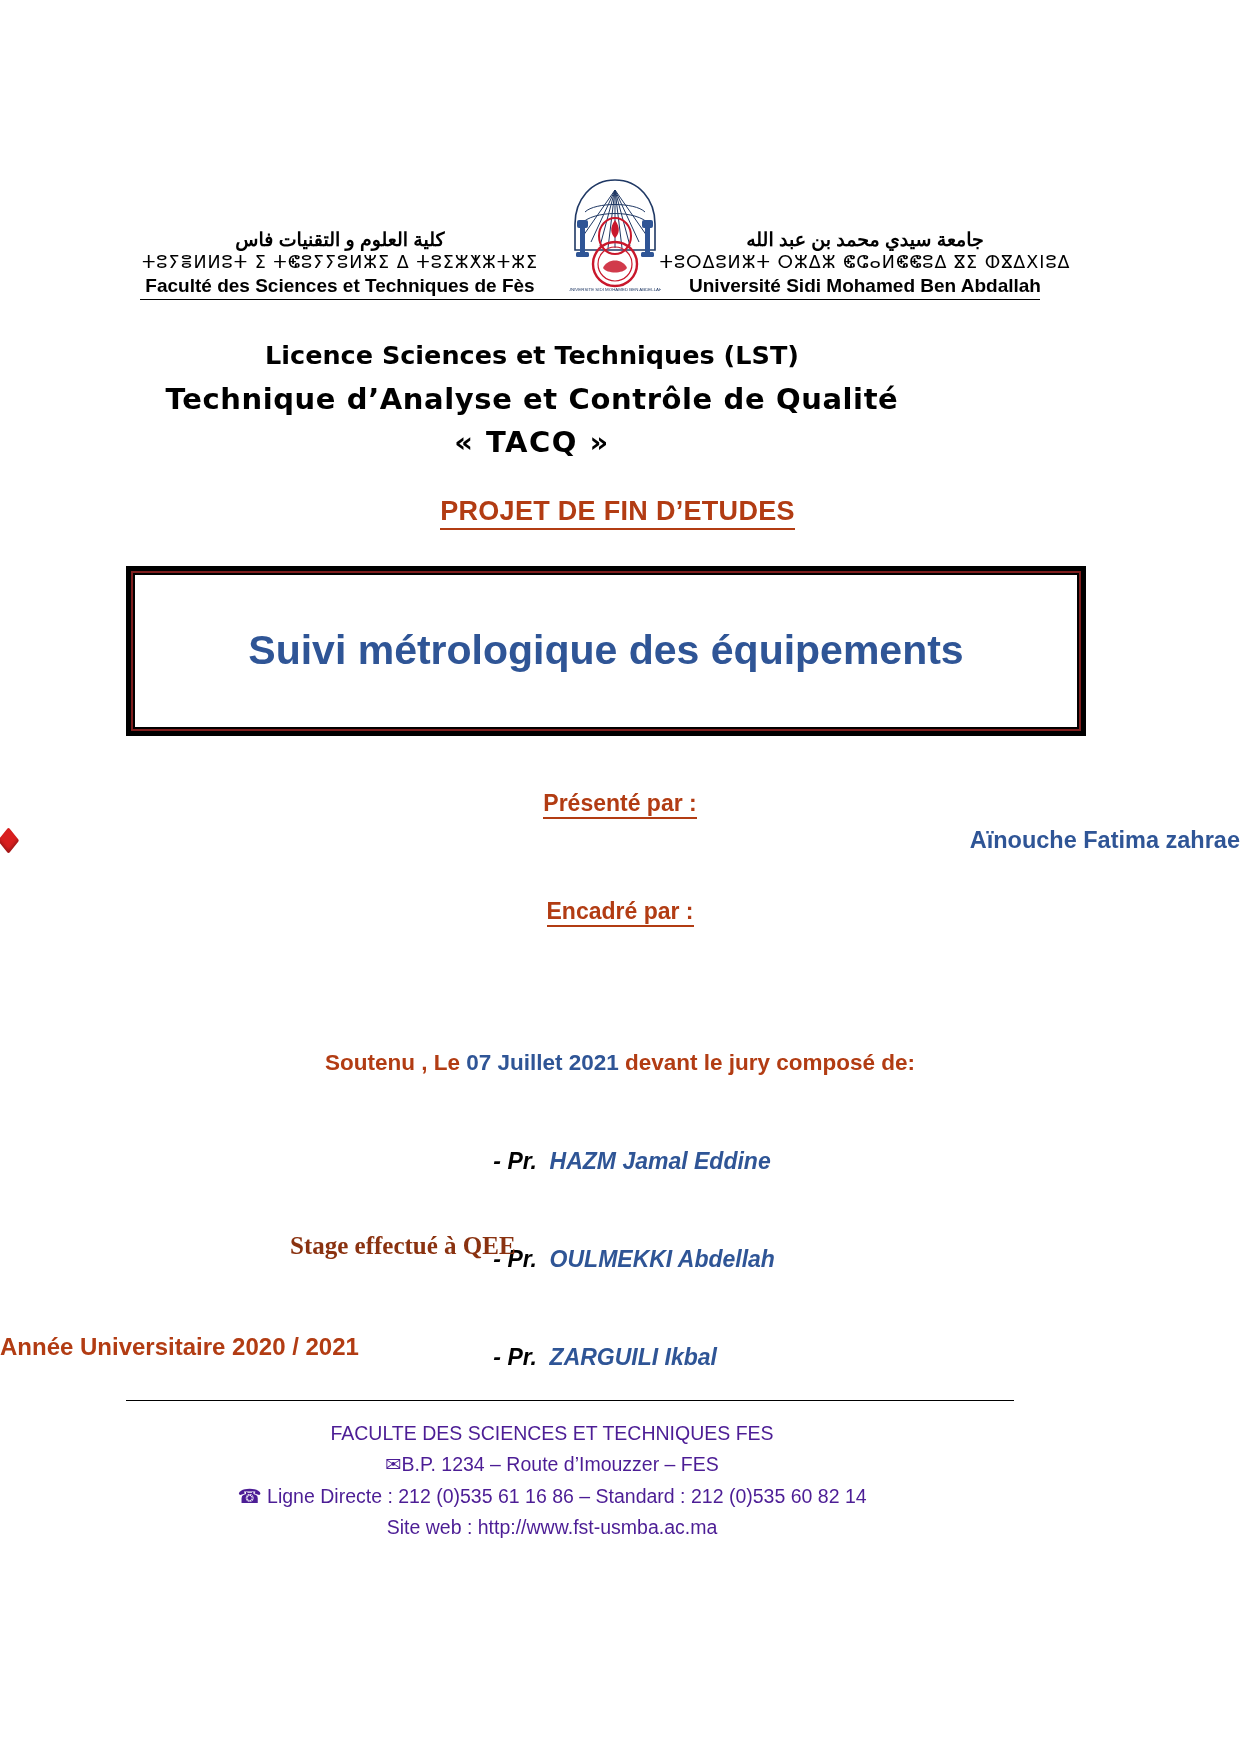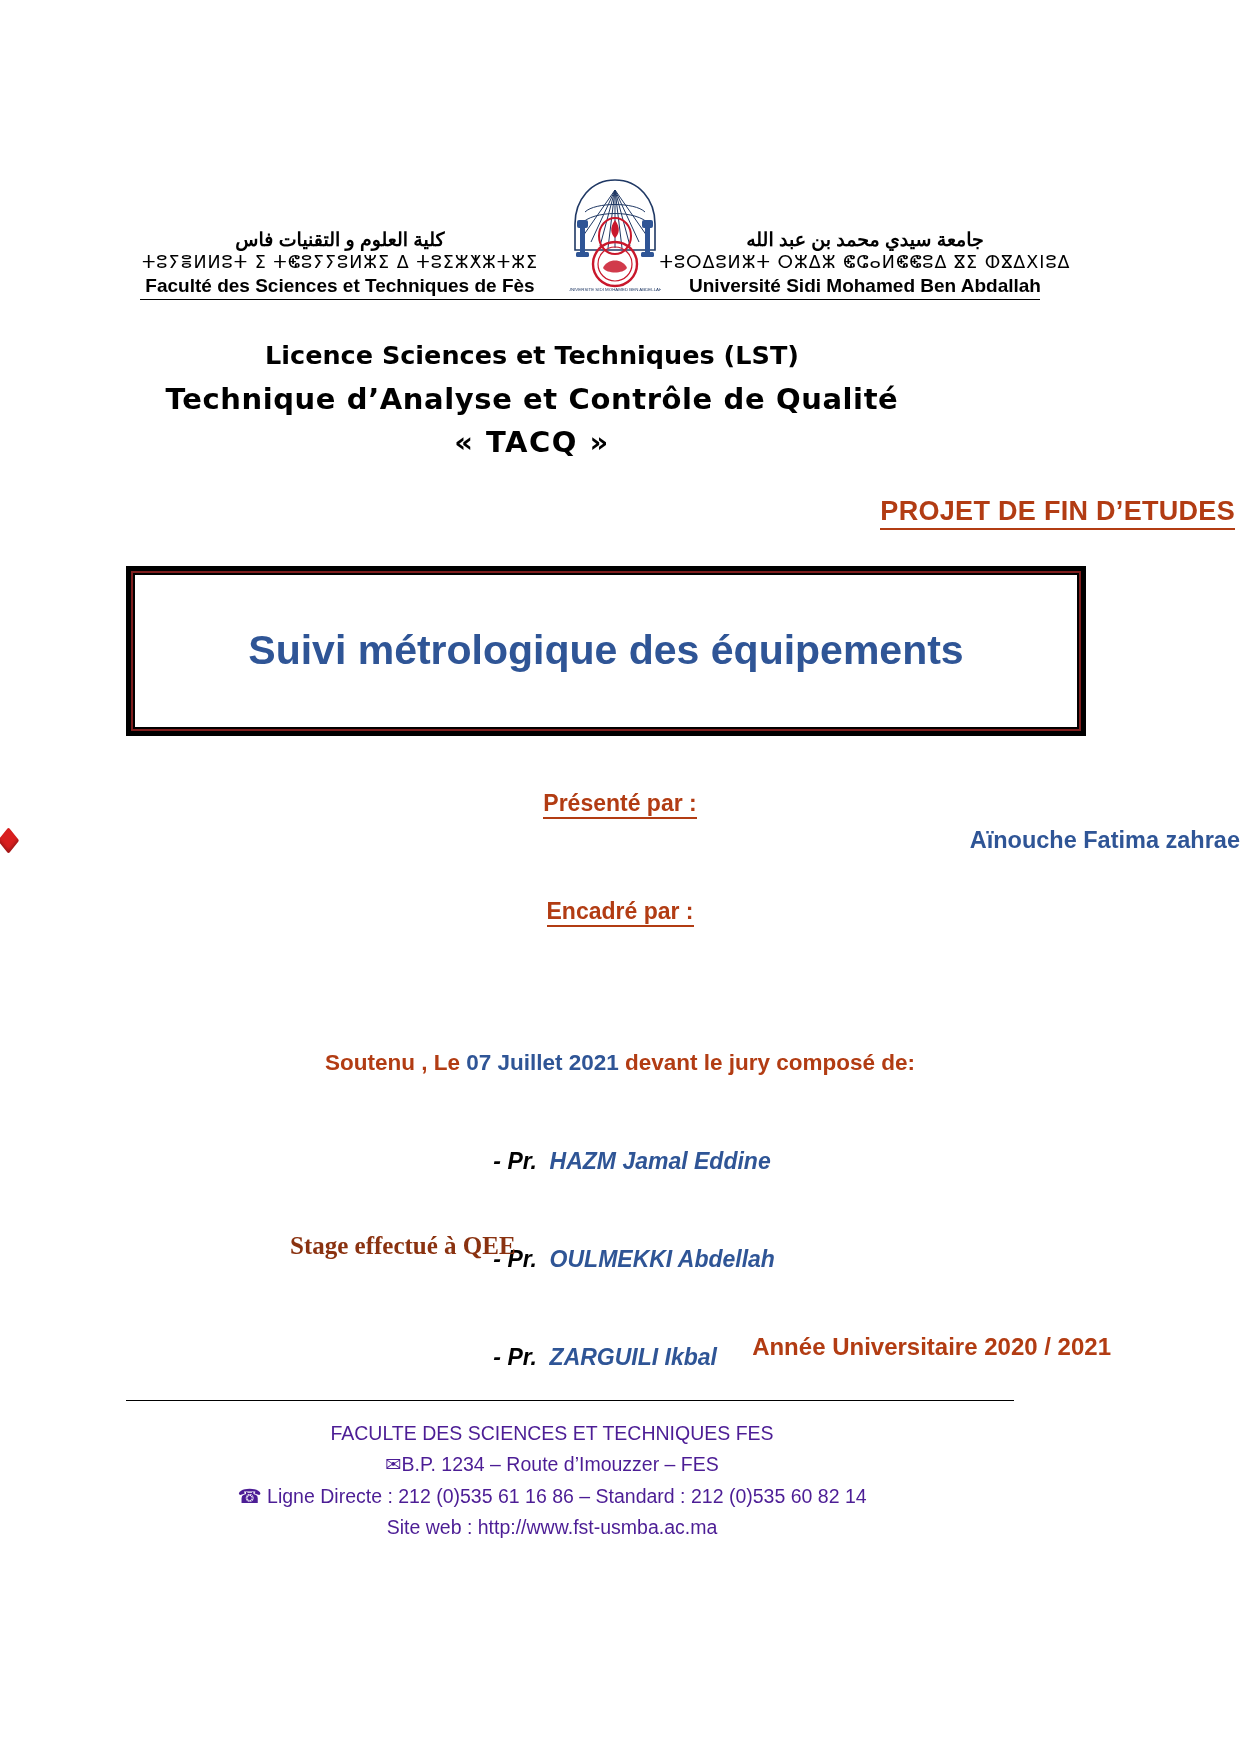--- a/index.html
+++ b/index.html
@@ -119,21 +119,21 @@
     color: #000;
     letter-spacing: 1.5px;
     font-family: "DejaVu Sans", sans-serif;
   }
 
   .pfe {
     position: absolute;
     top: 496px;
     left: 0;
     width: 1235px;
-    text-align: right;
+    text-align: center;
   }
   .pfe span {
     font-size: 27px;
     font-weight: bold;
     color: #b23c13;
     border-bottom: 2.5px solid #b23c13;
     padding-bottom: 2px;
     letter-spacing: 0.3px;
   }
 
@@ -279,21 +279,21 @@
     font-weight: bold;
     color: #8a3210;
     font-family: "Liberation Serif", serif;
   }
 
   .annee {
     position: absolute;
     top: 1333px;
     left: 0;
     width: 1191px;
-    text-align: right;
+    text-align: left;
     padding-right: 80px;
     box-sizing: border-box;
     font-size: 24px;
     font-weight: bold;
     color: #b23c13;
   }
 
   
   .footer-rule {
     position: absolute;

